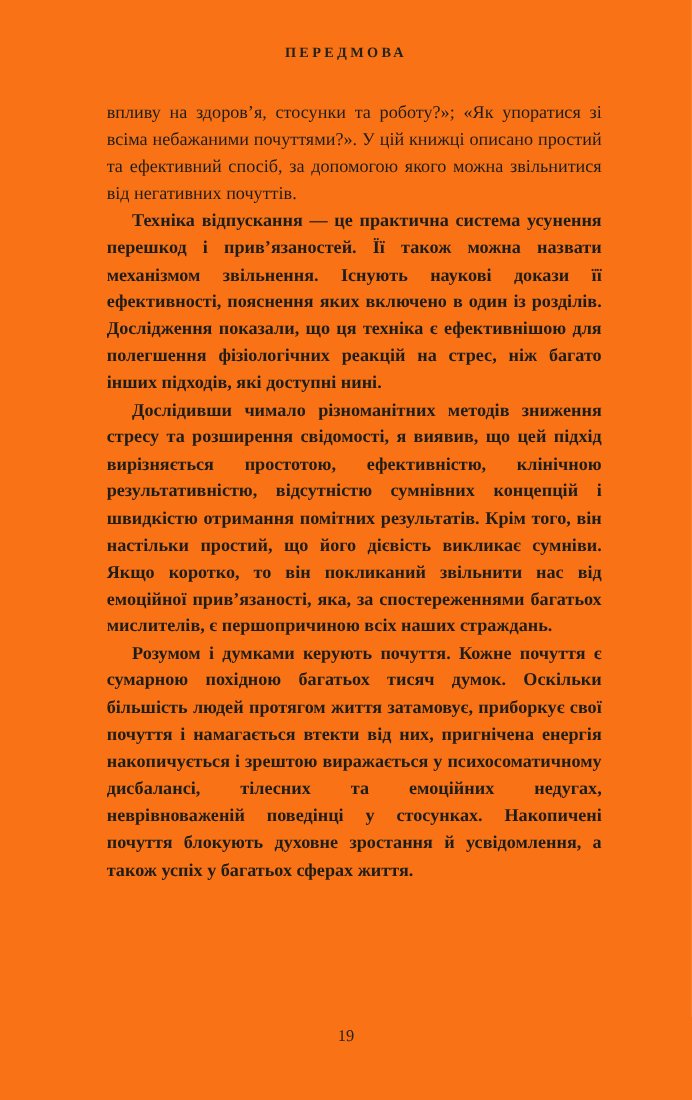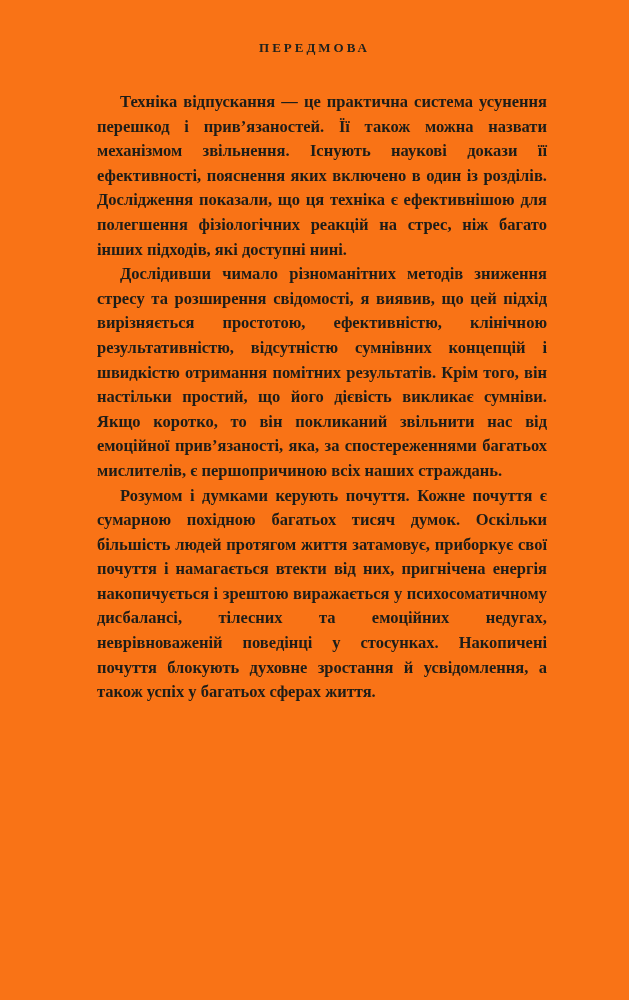--- a/index.html
+++ b/index.html
@@ -63,19 +63,21 @@
   }
 </style>
 </head>
 <body>
 
 <div class="page">
 
   <div class="running-head">ПЕРЕДМОВА</div>
 
   <div class="text-block">
+    <p>впливу на здоров’я, стосунки та роботу?»; «Як упоратися зі всіма небажаними почуттями?». У цій книжці описано простий та ефективний спосіб, за допомогою якого можна звільнитися від негативних почуттів.</p>
     <p class="indent">Техніка відпускання — це практична система усунення перешкод і прив’язаностей. Її також можна назвати механізмом звільнення. Існують наукові докази її ефективності, пояснення яких включено в один із розділів. Дослідження показали, що ця техніка є ефективнішою для полегшення фізіологічних реакцій на стрес, ніж багато інших підходів, які доступні нині.</p>
     <p class="indent">Дослідивши чимало різноманітних методів зниження стресу та розширення свідомості, я виявив, що цей підхід вирізняється простотою, ефективністю, клінічною результативністю, відсутністю сумнівних концепцій і швидкістю отримання помітних результатів. Крім того, він настільки простий, що його дієвість викликає сумніви. Якщо коротко, то він покликаний звільнити нас від емоційної прив’язаності, яка, за спостереженнями багатьох мислителів, є першопричиною всіх наших страждань.</p>
     <p class="indent">Розумом і думками керують почуття. Кожне почуття є сумарною похідною багатьох тисяч думок. Оскільки більшість людей протягом життя затамовує, приборкує свої почуття і намагається втекти від них, пригнічена енергія накопичується і зрештою виражається у психосоматичному дисбалансі, тілесних та емоційних недугах, неврівноваженій поведінці у стосунках. Накопичені почуття блокують духовне зростання й усвідомлення, а також успіх у багатьох сферах життя.</p>
   </div>
 
+  <div class="page-number">19</div>
 
 </div>
 
 </body></html>

